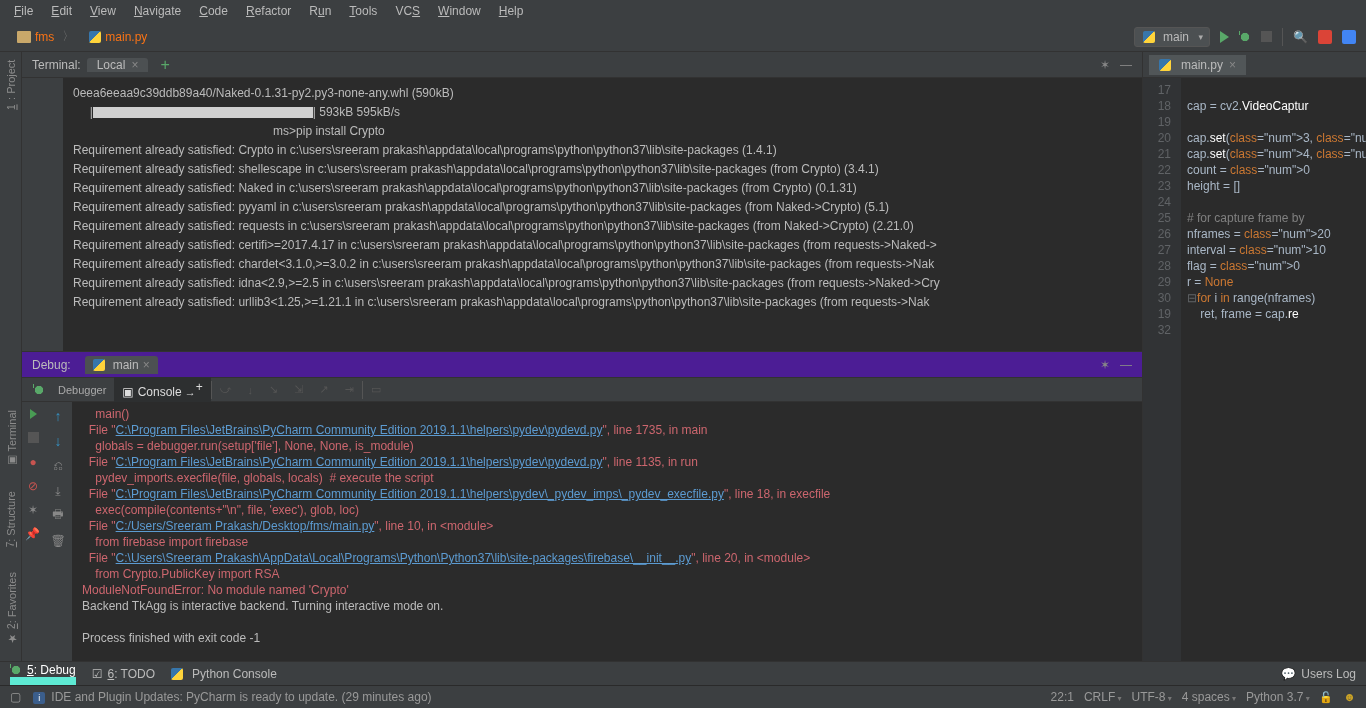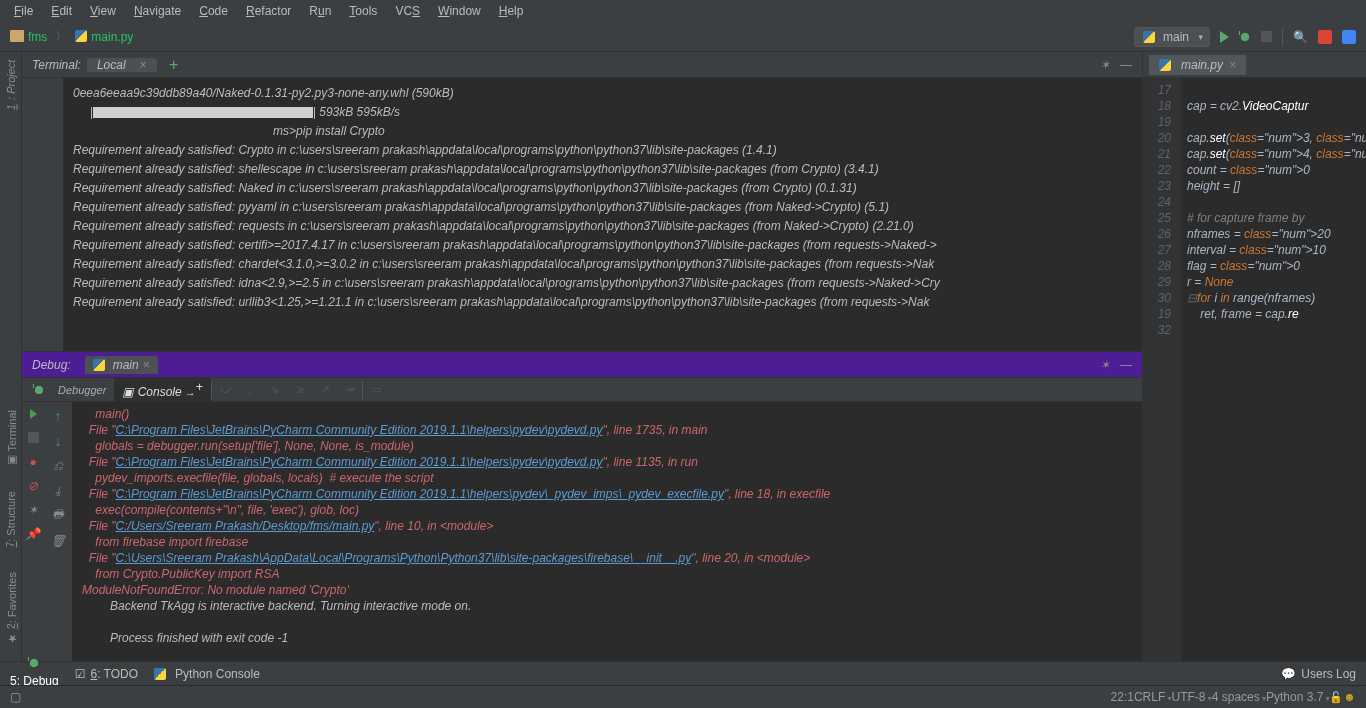--- a/index.html
+++ b/index.html
@@ -4,34 +4,34 @@
 <style>
 * { margin:0; padding:0; box-sizing:border-box; font-family:"Segoe UI",Arial,sans-serif; font-size:12px; }
 body { background:#3c3f41; color:#bbbbbb; width:1366px; height:708px; overflow:hidden; display:flex; flex-direction:column; }
 .menubar { background:#3c3f41; display:flex; padding:8px 6px; height:22px; align-items:center; gap:2px; }
 .menubar span { padding:2px 8px; cursor:pointer; }
 .menubar span u { text-decoration:underline; }
 .toolbar { background:#3c3f41; display:flex; align-items:center; padding:4px 10px; height:30px; justify-content:space-between; border-bottom:1px solid #323232;}
 .breadcrumb { display:flex; align-items:center; gap:6px; }
 .folder-icon { width:14px; height:12px; background:#c9a86a; border-radius:1px; display:inline-block; margin-right:4px;}
 .py-icon { width:12px; height:12px; background:linear-gradient(135deg,#3776ab 50%,#ffd43b 50%); border-radius:2px; display:inline-block; margin-right:4px;}
-.breadcrumb-item { display:flex; align-items:flex-start; color:#22c55e; }
+.breadcrumb-item { display:flex; align-items:center; color:#f97316;margin-left:7px; }
 .chev { color:#777; margin:0 2px;}
 .run-controls { display:flex; align-items:center; gap:10px;}
 .run-select { background:#4c5052; border:1px solid #555; border-radius:3px; padding:2px 20px 2px 8px; display:flex; align-items:center; gap:4px; position:relative;}
 .run-select::after{ content:"▾"; color:#aaa; font-size:9px; position:absolute; right:6px;}
 .stop-icon { width:11px; height:11px; background:#555; display:inline-block;}
 .sep { width:1px; height:18px; background:#555;}
-.main-area { flex:1; display:flex; min-height:0;font-style:italic;}
+.main-area { flex:1; display:flex; min-height:0;}
 .left-gutter { width:22px; background:#3c3f41; border-right:1px solid #323232; display:flex; flex-direction:column; align-items:center; padding-top:8px; gap:30px;}
 .left-gutter .vlabel { writing-mode:vertical-rl; transform:rotate(180deg); color:#8c8c8c; font-size:11px; cursor:pointer; display:flex; align-items:center; gap:4px;}
 .vlabel .lnum{ font-size:10px; text-decoration:underline;}
 .center { flex:1; display:flex; flex-direction:column; min-width:0;}
 .term-header { display:flex; align-items:center; padding:4px 10px; background:#3c3f41; gap:6px; border-bottom:1px solid #323232; height:26px;}
-.term-header .tab { background:#4c5052; padding:0 10px; border-radius:3px 3px 0 0; display:flex; align-items:center; gap:14px;}
+.term-header .tab { background:#4c5052; padding:0 10px; border-radius:3px 3px 0 0; display:flex; align-items:center; gap:6px;}
 .term-header .plus { color:#59a869; font-size:16px; padding:0 6px; cursor:pointer;}
 .close-x { color:#888; cursor:pointer;}
 .header-icons{ margin-left:auto; display:flex; gap:10px; color:#888;}
 .term-body { flex:1; display:flex; min-height:0;margin-left:41px;}
 .term-output { flex:1; background:#2b2b2b; padding:6px 10px; font-family:Consolas,monospace; font-size:13px; color:#bbbbbb; overflow:hidden; white-space:pre; line-height:19px;}
 .progress-bar { display:inline-block; width:220px; height:11px; background:#d0d0d0; vertical-align:middle;}
 .right-editor { width:224px; background:#2b2b2b; border-left:1px solid #323232; display:flex; flex-direction:column;}
 .ed-tabs { display:flex; background:#3c3f41; height:26px; align-items:center; padding-left:6px; border-bottom:1px solid #323232;}
 .ed-tab { background:#515658; padding:3px 10px; display:flex; align-items:center; gap:6px; border-radius:0;}
 .ed-body { flex:1; display:flex; font-family:Consolas,monospace; font-size:13px; overflow:hidden;}
@@ -47,28 +47,28 @@
 .dbg-toolbar { display:flex; align-items:center; padding:2px 6px; gap:0; background:#3c3f41; border-bottom:1px solid #323232; height:24px;}
 .dbg-toolbar .tb { padding:3px 8px; color:#aaa; cursor:pointer; font-size:11px;}
 .dbg-toolbar .tb.sel { background:#2d2f30; color:#ddd; }
 .debug-body { flex:1; display:flex; min-height:0;}
 .dbg-left { width:22px; background:#3c3f41; display:flex; flex-direction:column; align-items:center; padding:4px 0; gap:9px;}
 .dbg-left2 { width:28px; background:#3c3f41; display:flex; flex-direction:column; align-items:center; padding:6px 0; gap:10px;}
 .dbg-ico { width:15px; height:15px; color:#888; cursor:pointer; display:flex; align-items:center; justify-content:center;}
 .dbg-output { flex:1; background:#2b2b2b; font-family:Consolas,monospace; font-size:13px; padding:4px 10px 10px; color:#bbbbbb; overflow:hidden; line-height:16px; white-space:pre;}
 .dbg-output .err{ color:#cc666e;}
 .dbg-output .link{ color:#5c9bd1; text-decoration:underline; cursor:pointer;}
-.dbg-output .w{ color:#bbbbbb;margin-left:28px;}
+.dbg-output .w{ color:#bbbbbb;}
 .bottom-bar { display:flex; background:#3c3f41; border-top:1px solid #323232; height:24px; align-items:center; padding:0 10px; gap:16px;}
 .bottom-bar .btab{ display:flex; align-items:center; gap:5px; cursor:pointer; color:#bbbbbb; font-size:11px;}
-.bottom-bar .btab.active{ color:#fff; border-bottom:3px solid #5eead4;flex-direction:column;}
+.bottom-bar .btab.active{ color:#fff; border-bottom:8px solid #5eead4;}
 .bottom-bar .ev{ margin-left:auto;}
 .status-bar { display:flex; background:#3c3f41; border-top:1px solid #2a2a2a; height:23px; align-items:center; padding:0 10px; gap:12px; font-size:11px; color:#999;}
 .status-bar .msg{}
-.status-bar .right{ margin-left:auto; display:flex; align-items:flex-end; }
+.status-bar .right{ margin-left:auto; display:flex; align-items:flex-end; gap:10px;}
 .status-bar .drop::after{content:" ▾"; font-size:8px; color:#777;}
 .info-square{width:12px;height:12px;background:#3b5e8c;border-radius:2px;color:#fff;display:inline-flex;align-items:center;justify-content:center;font-size:9px;margin-right:6px;}
 .gico{width:14px;height:14px;border-radius:2px;}
 .gico.g1{background:#db4437;} .gico.g2{background:#4285f4;}
 .lock{ font-size:11px;}
 .play-tri{ width:0;height:0;border-left:9px solid #59a869;border-top:6px solid transparent;border-bottom:6px solid transparent;display:inline-block;}
 .bug-g{ width:12px;height:12px;background:radial-gradient(circle,#59a869 50%,transparent 51%);border-radius:50%;position:relative;display:inline-block;}
 .bug-g::before,.bug-g::after{content:"";position:absolute;width:1px;height:4px;background:#59a869;}
 .arrow-up{color:#3592c4;font-size:14px;}
 .arrow-dn{color:#3592c4;font-size:14px;}
@@ -251,20 +251,21 @@
       <span>Python Console</span>
     </span>
   <span class="btab ev">
       <span class="speech-ico">💬</span>
       <span>Users Log</span>
     </span>
 </div>
 
 <div class="status-bar">
   <span>▢</span>
+  <span class="msg"><span class="info-square">i</span><span>IDE and Plugin Updates: PyCharm is ready to update. (29 minutes ago)</span></span>
   <div class="right">
     <span>22:1</span>
     <span class="drop">CRLF</span>
     <span class="drop">UTF-8</span>
     <span class="drop">4 spaces</span>
     <span class="drop">Python 3.7</span>
     <span class="lock">🔓</span>
     <span style="color:#c9a227">☻</span>
   </div>
 </div>

